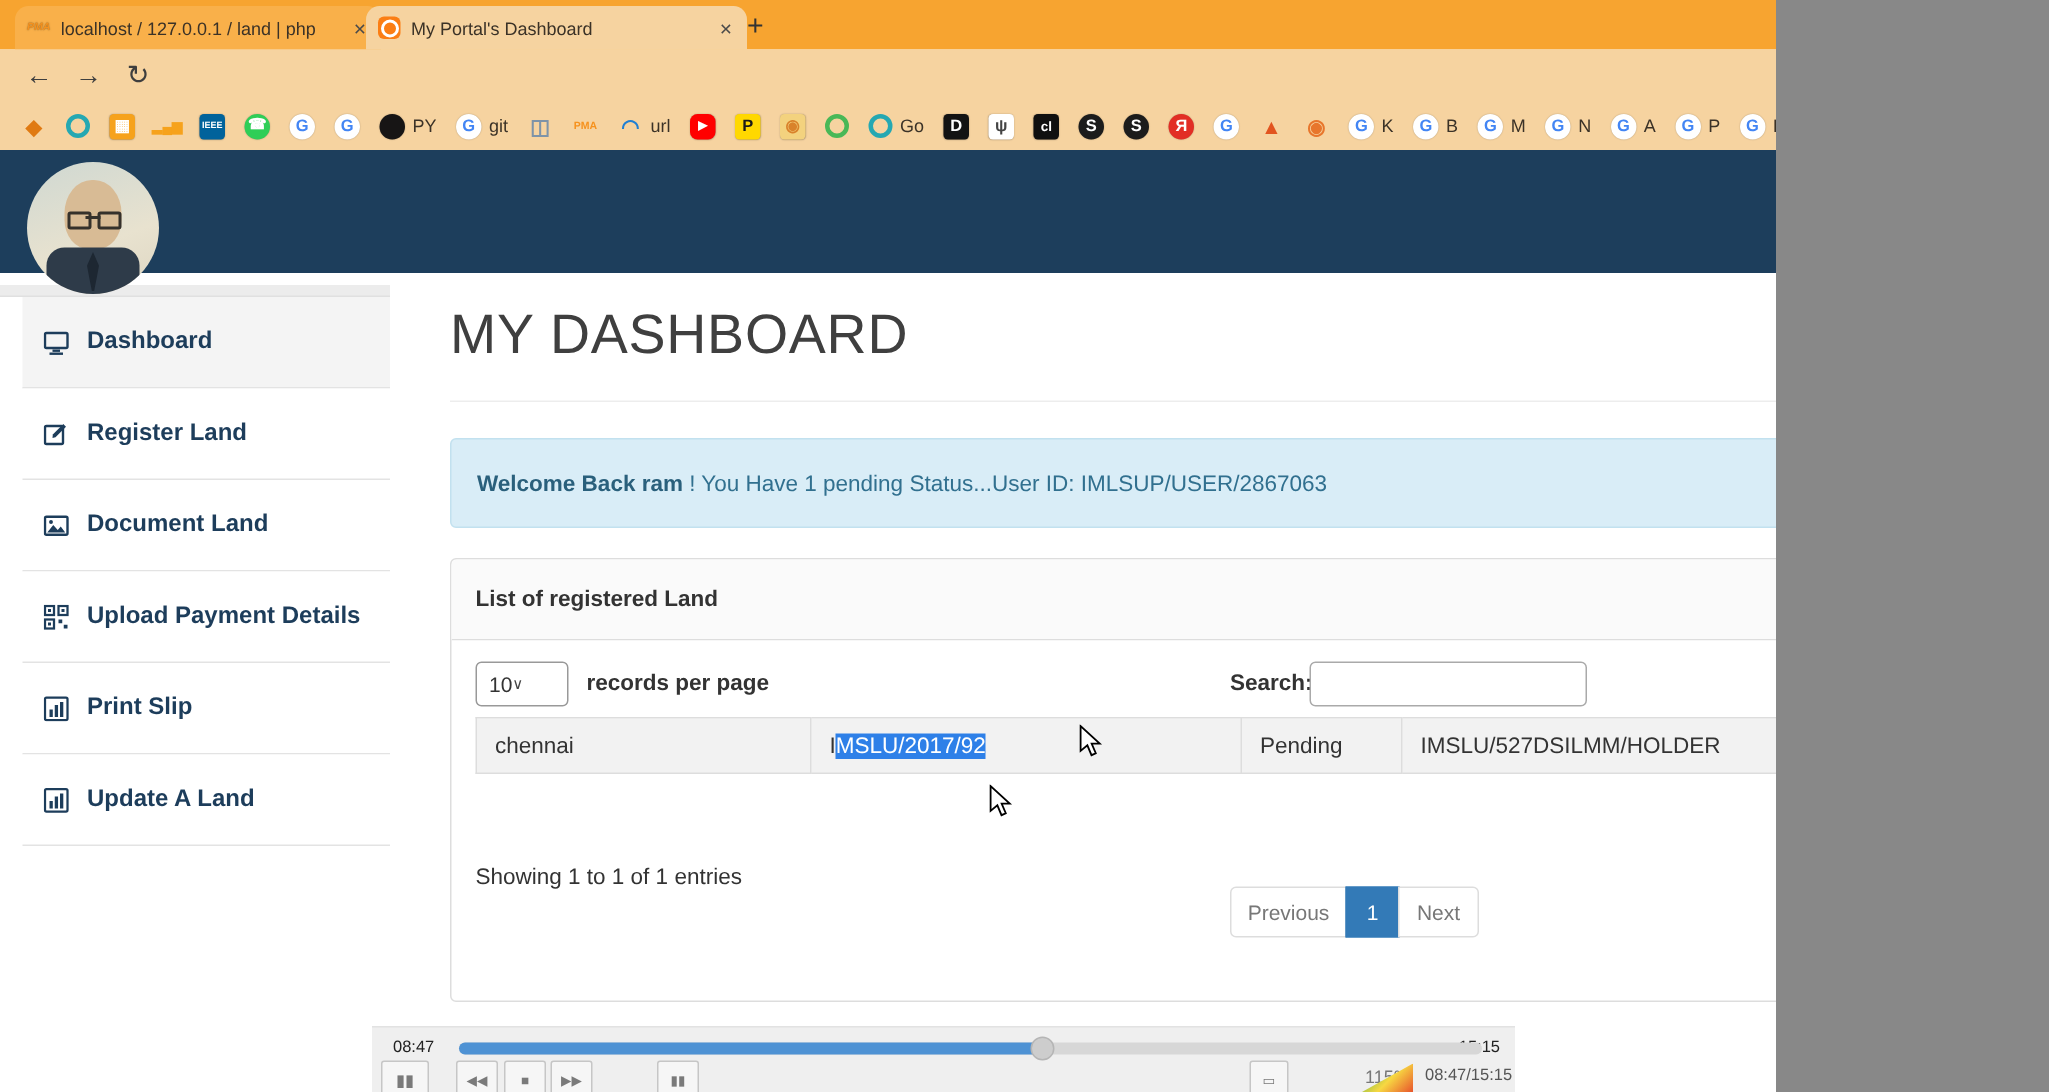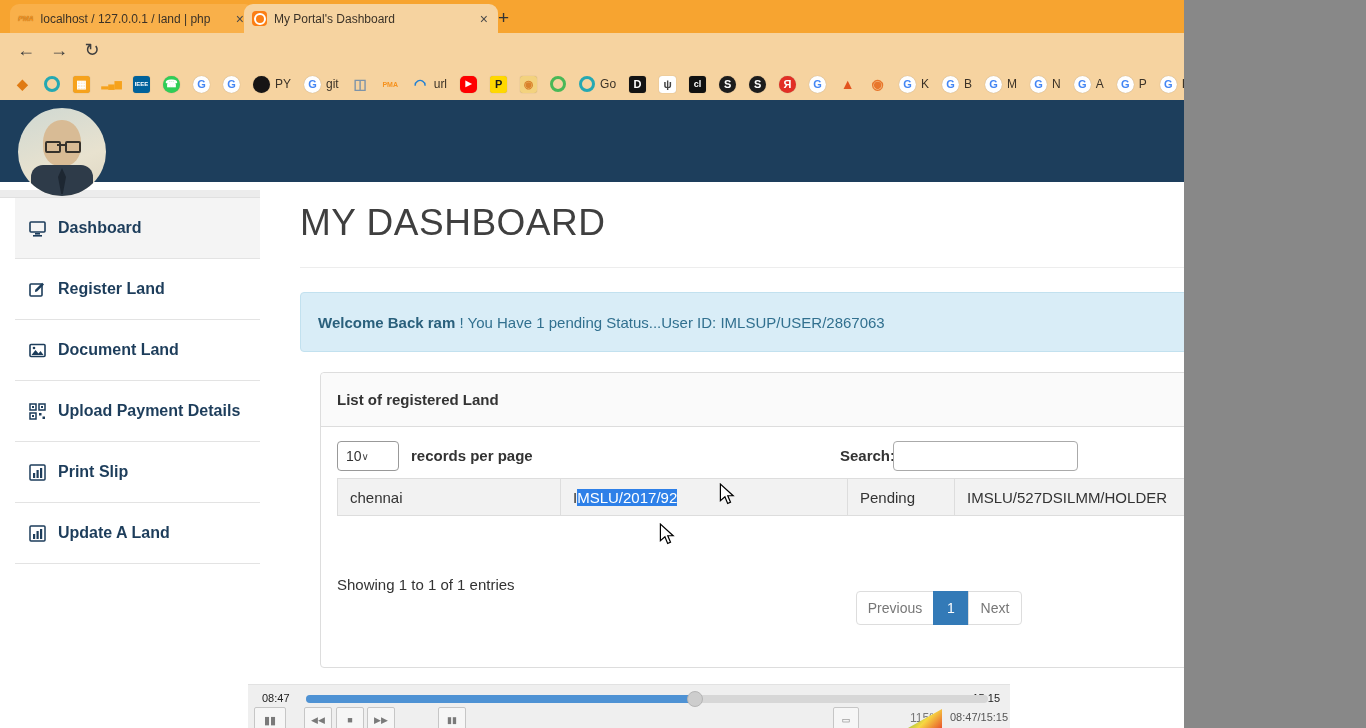--- a/index.html
+++ b/index.html
@@ -79,39 +79,39 @@
   .sb-item.active{background:#f4f4f4;}
   .sb-item svg{flex:0 0 auto;}
 
   .main{position:absolute;left:300px;top:0;width:1010px;}
   .page-title{position:absolute;left:0;top:102px;font-size:37px;font-weight:500;color:#3f3f3f;letter-spacing:.5px;}
   .title-hr{position:absolute;left:0;top:167px;width:1009px;border-top:1px solid #ededed;}
   .alert{position:absolute;left:0;top:192px;width:1009px;height:60px;box-sizing:border-box;background:#d9edf7;
     border:1px solid #c2e1ef;border-radius:4px;display:flex;align-items:center;padding:0 17px;font-size:15px;color:#31708f;}
   .alert b{font-weight:bold;color:#2a607c;}
 
-  .panel{position:absolute;left:0;top:272px;width:1009px;height:296px;box-sizing:border-box;border:1px solid #ddd;border-radius:4px;background:#fff;margin-left:20px;}
+  .panel{position:absolute;left:0;top:272px;width:1009px;height:296px;box-sizing:border-box;border:1px solid #ddd;border-radius:4px;background:#fff;}
   .panel-heading{height:54px;box-sizing:border-box;border-bottom:1px solid #ddd;background:#fafafa;border-radius:4px 4px 0 0;
     display:flex;align-items:center;padding:0 16px;font-size:15px;font-weight:bold;color:#333;}
   .pp-select{position:absolute;left:16px;top:68px;width:62px;height:30px;box-sizing:border-box;border:1px solid #999;
     border-radius:4px;background:#fff;display:flex;align-items:center;padding:0 8px;font-size:14px;color:#333;}
   .pp-select .chev{font-size:10px;color:#444;}
   .pp-label{position:absolute;left:90px;top:74px;font-size:15px;font-weight:bold;color:#333;}
   .search-label{position:absolute;left:519px;top:74px;font-size:15px;font-weight:bold;color:#333;}
   .search-input{position:absolute;left:572px;top:68px;width:185px;height:30px;box-sizing:border-box;border:1px solid #aaa;
     border-radius:4px;background:#fff;font-size:14px;padding:0 8px;font-family:"Liberation Sans",sans-serif;}
 
   table.grid{position:absolute;left:16px;top:105px;width:977px;border-collapse:collapse;table-layout:fixed;}
   table.grid th,table.grid td{border:1px solid #ddd;height:37px;box-sizing:border-box;padding:0 12px;font-size:15px;text-align:left;}
   table.grid th{font-weight:bold;color:#333;background:#fff;}
   table.grid td{color:#333;background:#f2f2f2;}
   .sel{background:#2e80e8;color:#fff;}
 
   .showing{position:absolute;left:16px;top:203px;font-size:15px;color:#333;}
-  .pager{position:absolute;left:535px;top:218px;display:flex;}
+  .pager{position:absolute;left:519px;top:218px;display:flex;}
   .pg{height:34px;box-sizing:border-box;border:1px solid #ddd;background:#fff;color:#777;font-size:14px;
     display:flex;align-items:center;justify-content:center;}
   .pg-prev{width:78px;border-radius:4px 0 0 4px;}
   .pg-num{width:36px;background:#337ab7;border-color:#337ab7;color:#fff;margin-left:-1px;}
   .pg-next{width:54px;margin-left:-1px;border-radius:0 4px 4px 0;}
 
   
   .player{position:absolute;left:248px;top:684px;width:762px;height:60px;background:#efefef;border-top:1px solid #e2e2e2;}
   .pt{position:absolute;top:7px;font-size:11px;color:#222;}
   .pt-elapsed{left:14px;} .pt-total{right:10px;}

